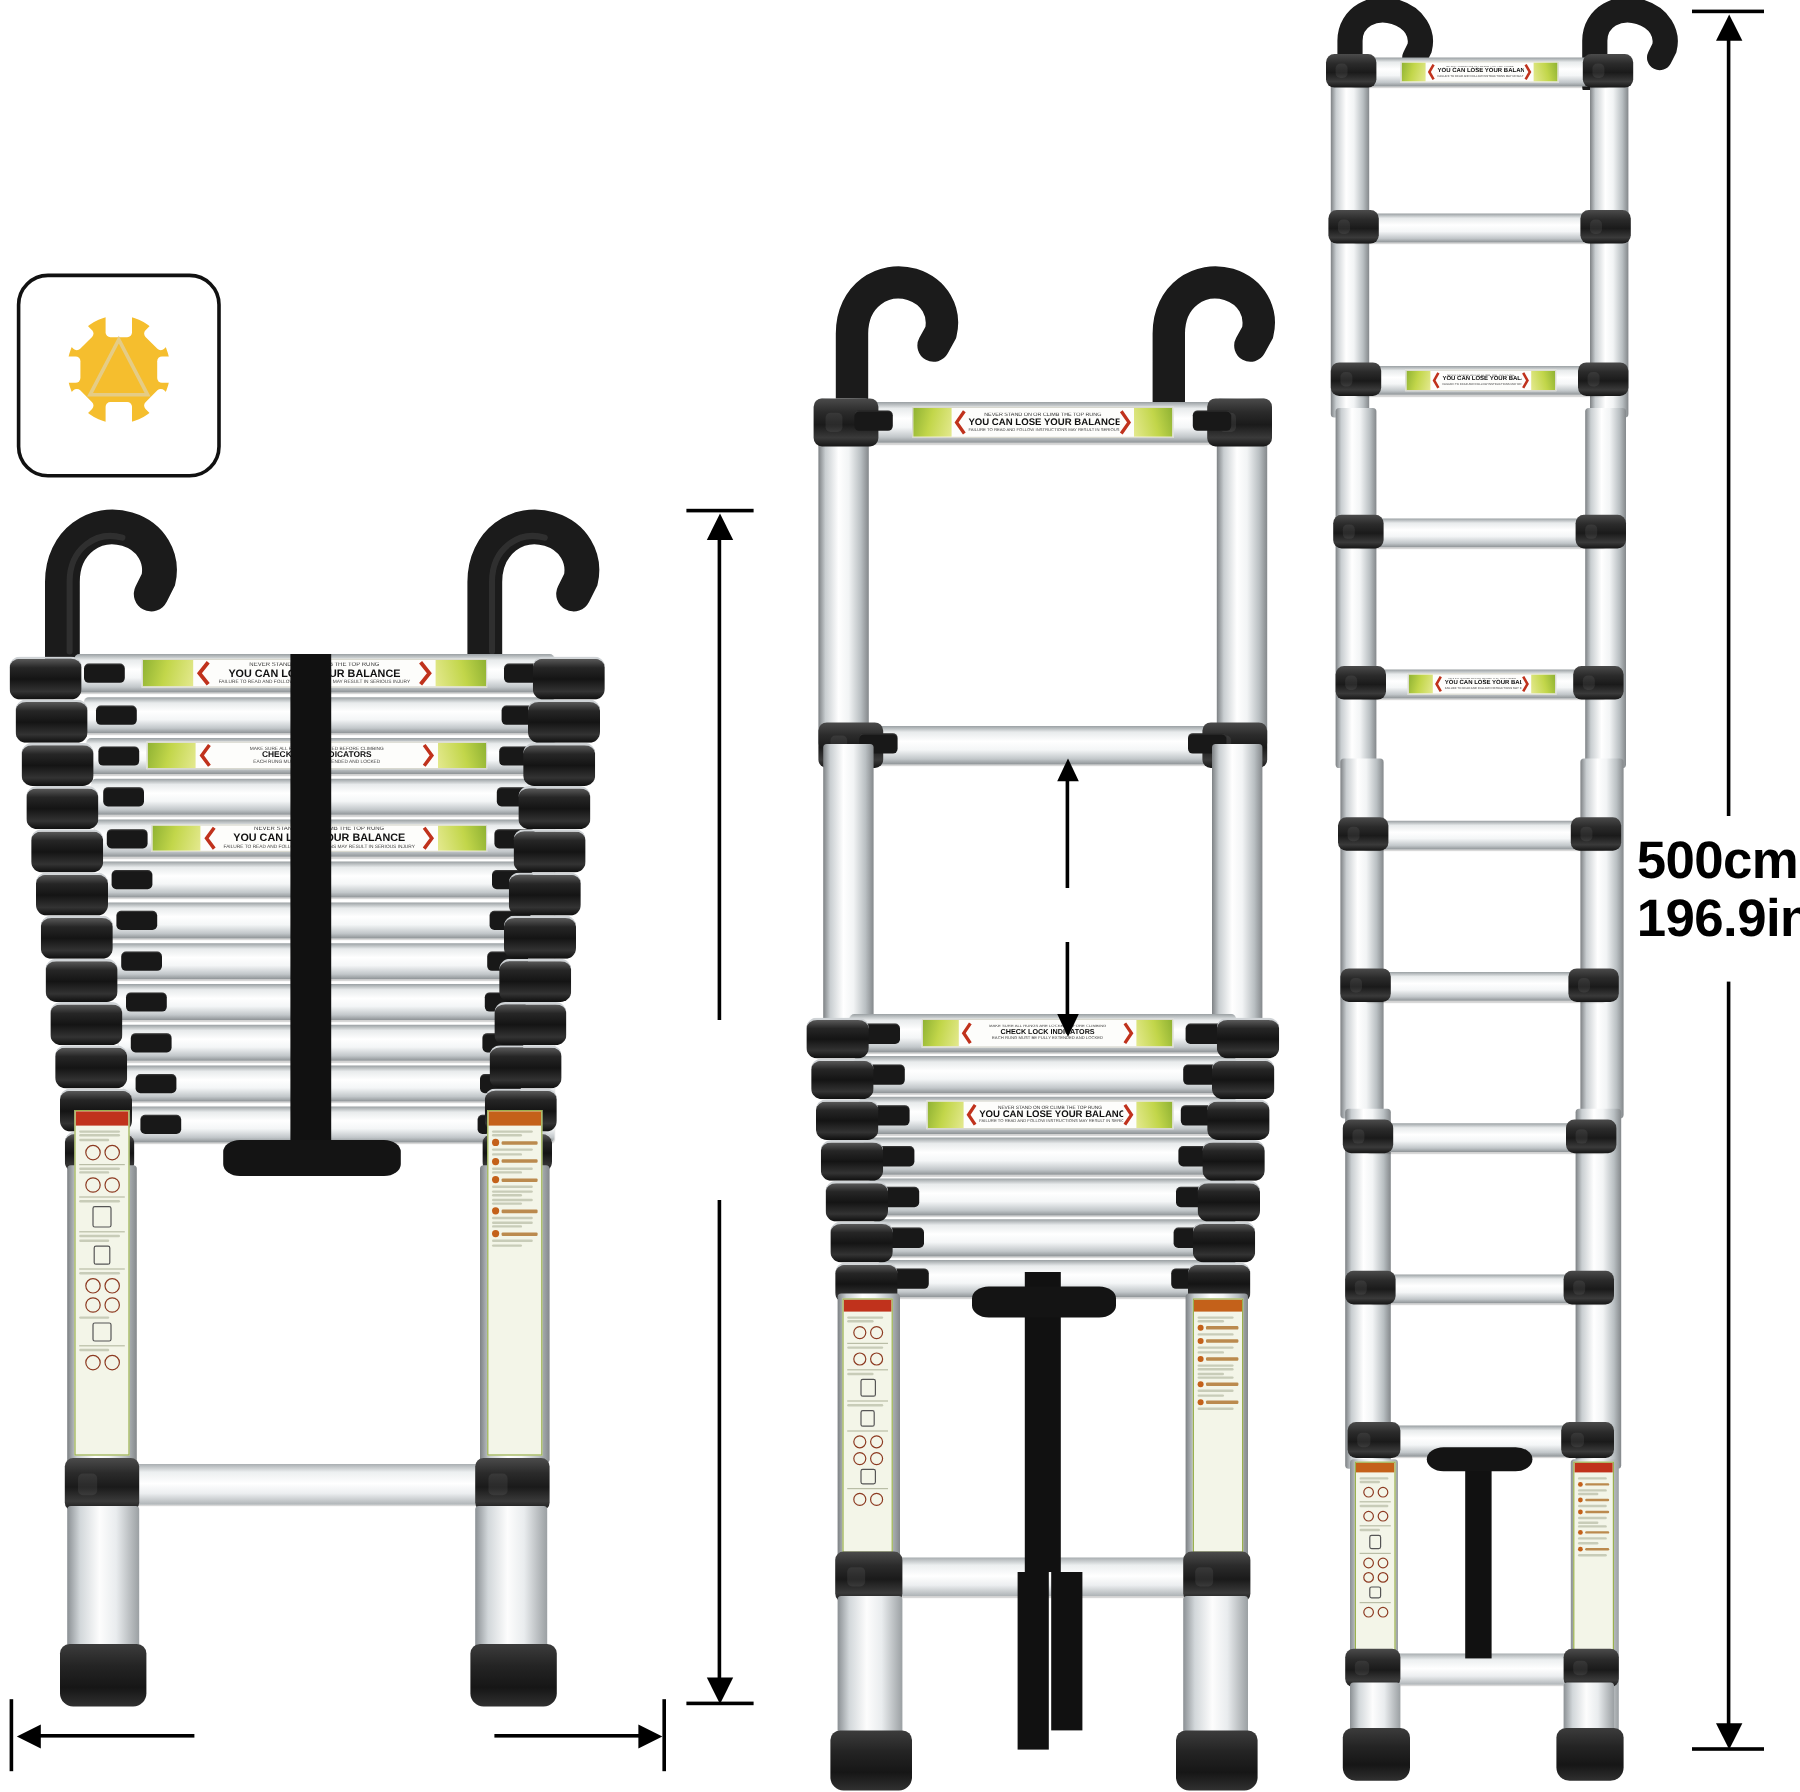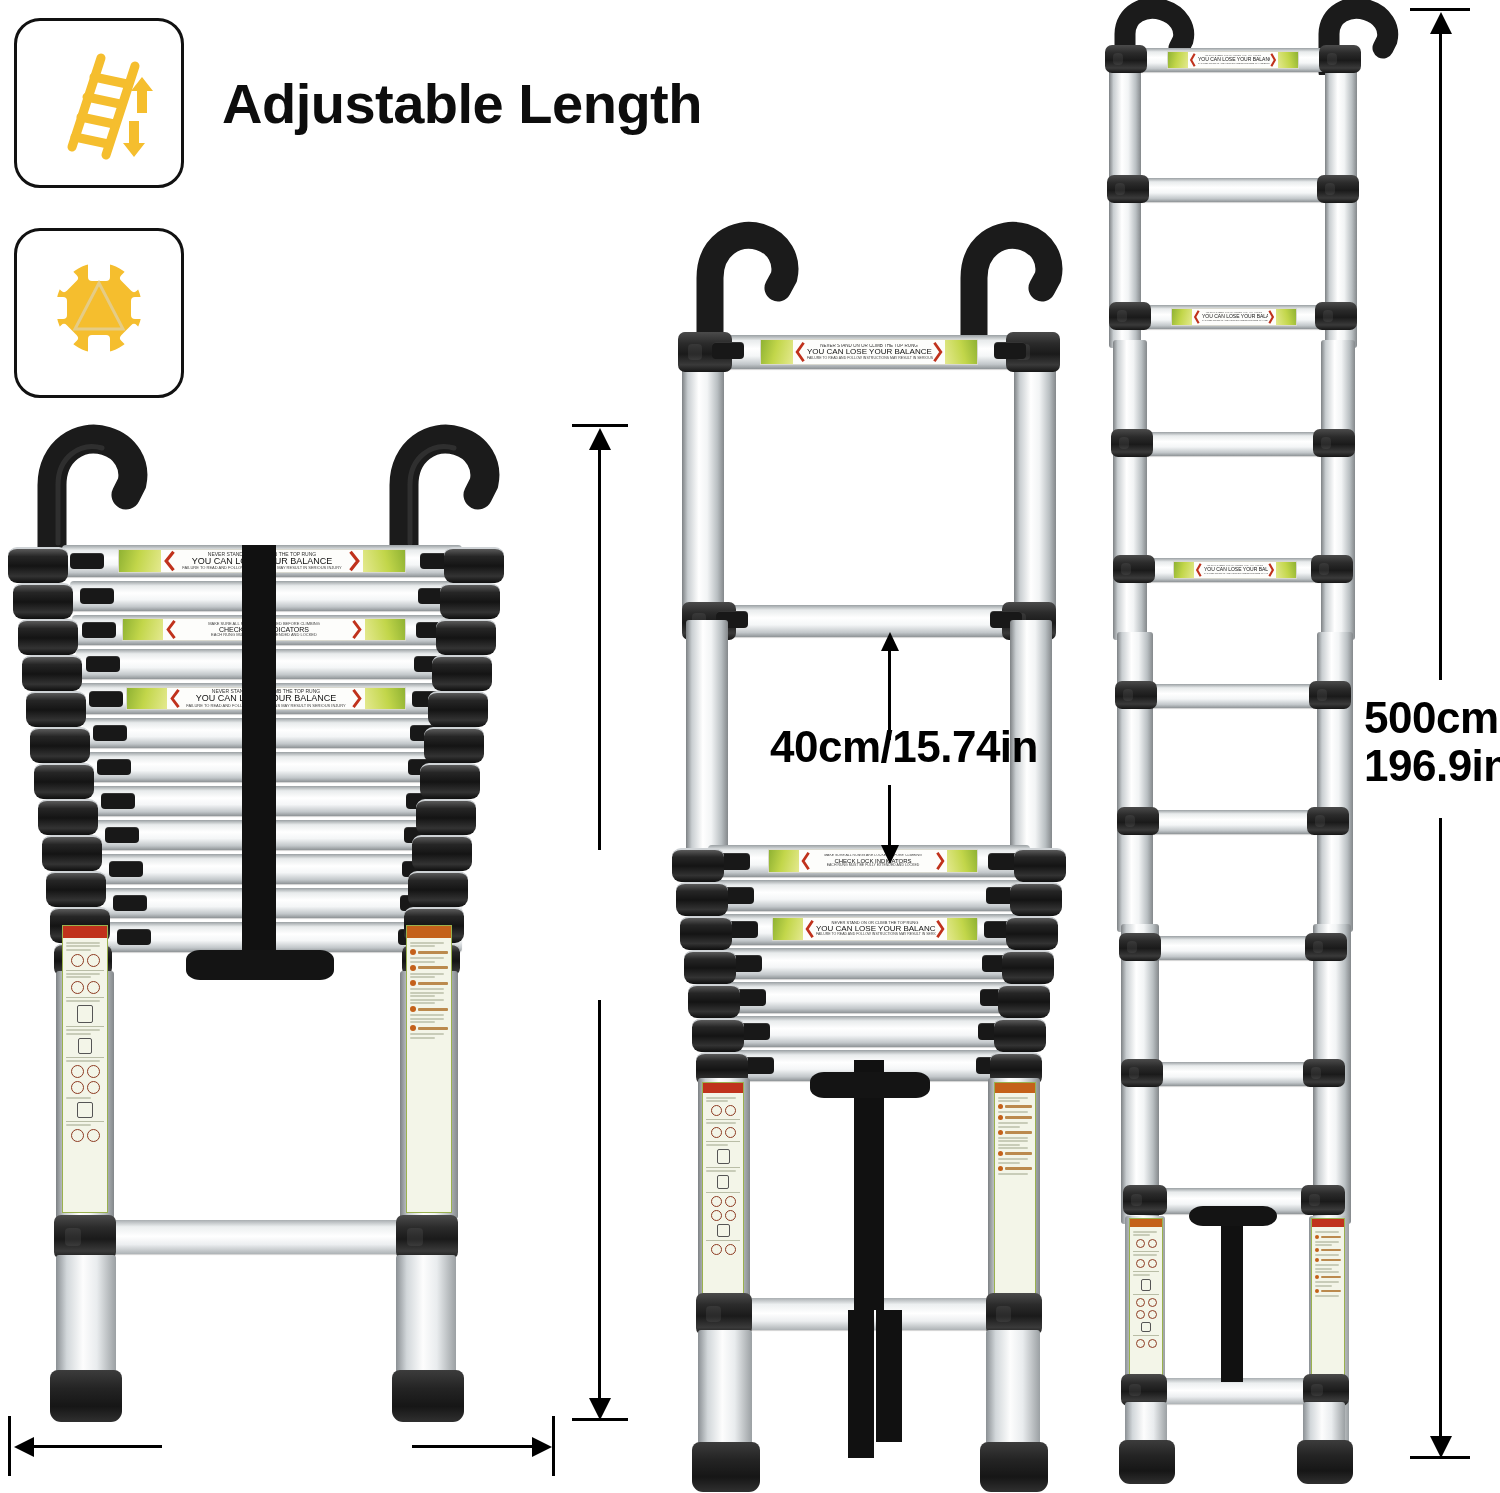--- a/index.html
+++ b/index.html
@@ -80,21 +80,21 @@
   .rung-label {
     position:absolute; background:#fdfdfb; overflow:hidden;
     display:flex; align-items:center; border:1px solid #d8d8cf;
   }
   .rl-art { height:100%; flex:0 0 auto; }
   .rl-art.left  { background:linear-gradient(105deg,#8fb233 0%,#c2d64a 45%,#e4e98f 100%); }
   .rl-art.right { background:linear-gradient(255deg,#8fb233 0%,#c2d64a 45%,#e4e98f 100%); }
   .rl-chev { flex:0 0 auto; height:100%; }
   .rl-text { flex:1 1 auto; text-align:center; overflow:hidden; padding:0 2px; }
   .rl-t1 { font-size:5px; color:#333; line-height:1; white-space:nowrap; }
-  .rl-t2 { font-weight:normal; color:#111; line-height:1.05; white-space:nowrap; }
+  .rl-t2 { font-weight:bold; color:#111; line-height:1.05; white-space:nowrap; }
   .rl-t3 { font-size:4px; color:#444; line-height:1; white-space:nowrap; }
 
   
   .warn-sticker {
     position:absolute; background:#f3f5e8;
     border:1px solid #9ab14e; overflow:hidden;
   }
   .ws-head { background:#c0321c; width:100%; }
   .ws-head.orange { background:#c4611a; }
   .ws-body { padding:2px 2px 0 2px; }
@@ -132,39 +132,20 @@
     position:absolute; font-size:44px; font-weight:bold; color:#000;
     line-height:1.08; white-space:nowrap; letter-spacing:-0.5px;
   }
   .dim-text.c { text-align:center; }
 </style>
 </head>
 <body>
 
 <div class="stage">
 
-  <div class="feature" id="feature-adjustable">
-    <div class="feat-box">
-      <svg width="120" height="120" viewBox="0 0 120 120">
-        <g stroke="#F5BE2E" stroke-width="9" stroke-linecap="round" fill="none">
-          <line x1="33" y1="104" x2="62" y2="15"></line>
-          <line x1="67" y1="112" x2="96" y2="23"></line>
-          <line x1="55" y1="34" x2="88" y2="41"></line>
-          <line x1="48" y1="54" x2="81" y2="61"></line>
-          <line x1="42" y1="74" x2="75" y2="81"></line>
-          <line x1="36" y1="94" x2="69" y2="101"></line>
-        </g>
-        <g fill="#F5BE2E">
-          <path d="M98 70 L98 48 L92 48 L103 34 L114 48 L108 48 L108 70 Z"></path>
-          <path d="M90 78 L90 100 L84 100 L95 114 L106 100 L100 100 L100 78 Z"></path>
-        </g>
-      </svg>
-    </div>
-    <div class="feat-label">Adjustable Length</div>
-  </div>
 
   <div class="feature" id="feature-safe">
     <div class="feat-box">
       <svg width="120" height="120" viewBox="0 0 120 120">
         <g fill="#F5BE2E">
           <path d="M60 8 a52 52 0 0 1 0 0 M60 10 C36 10 17 30 17 55 C17 80 36 100 60 100 C84 100 103 80 103 55 C103 30 84 10 60 10 Z
                    M60 24 C43 24 30 38 30 55 C30 72 43 86 60 86 C77 86 90 72 90 55 C90 38 77 24 60 24 Z"></path>
         </g>
         <g fill="#ffffff">
           <rect x="49" y="2" width="22" height="26" rx="4"></rect>
@@ -654,21 +635,20 @@
     <div class="foot" style="left:330px; top:1222px; width:68px; height:50px;"></div>
 
     <div class="strap" style="left:204px; top:840px; width:30px; height:250px;"></div>
     <div class="strap-foot" style="left:160px; top:852px; width:120px; height:26px;"></div>
     <div class="strap" style="left:198px; top:1090px; width:26px; height:148px;"></div>
     <div class="strap" style="left:226px; top:1090px; width:26px; height:132px;"></div>
   </div>
 
   <div class="arrow sm up" style="left:881px; top:632px;"></div>
   <div class="dim-line-v" style="left:888px; top:645px; height:95px;"></div>
-  <div class="dim-text" style="left:770px; top:723px;">40cm/15.74in</div>
   <div class="dim-line-v" style="left:888px; top:785px; height:72px;"></div>
   <div class="arrow sm down" style="left:881px; top:845px;"></div>
 
   <div class="ladder" id="ladder-extended" style="left:1085px; top:0px; width:300px; height:1493px;">
 
     <div class="hook" style="left:14px; top:0px;">
       <svg width="105" height="75" viewBox="0 0 105 75">
         <path d="M26 72 L26 34 C26 14 46 4 64 10 C80 15 87 28 84 40 L80 48" stroke="#1b1b1b" stroke-width="21" fill="none" stroke-linecap="round"></path>
       </svg>
     </div>

